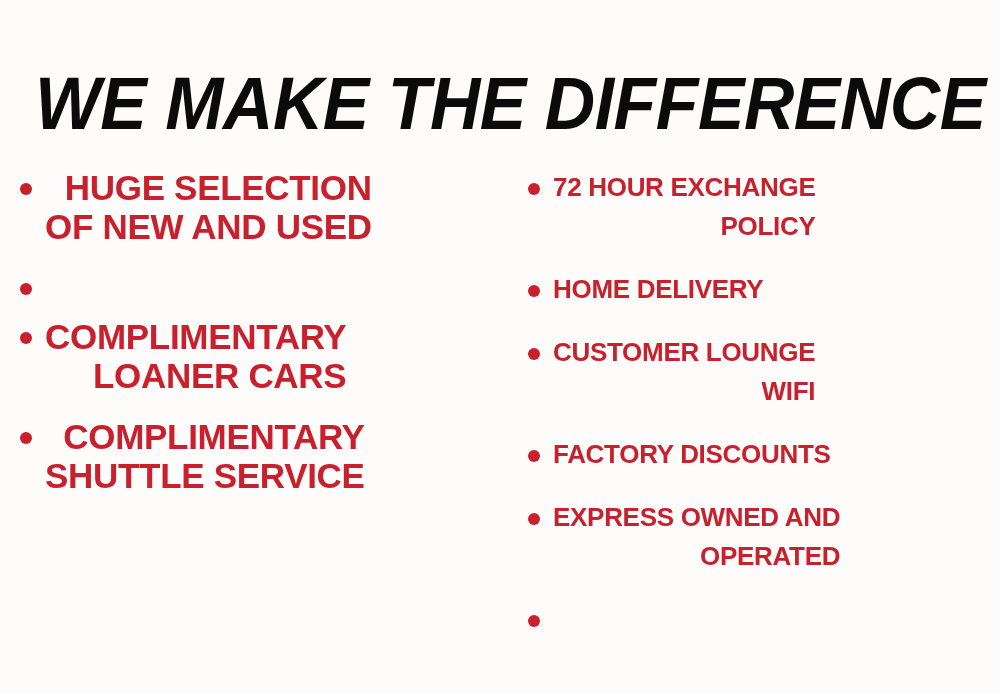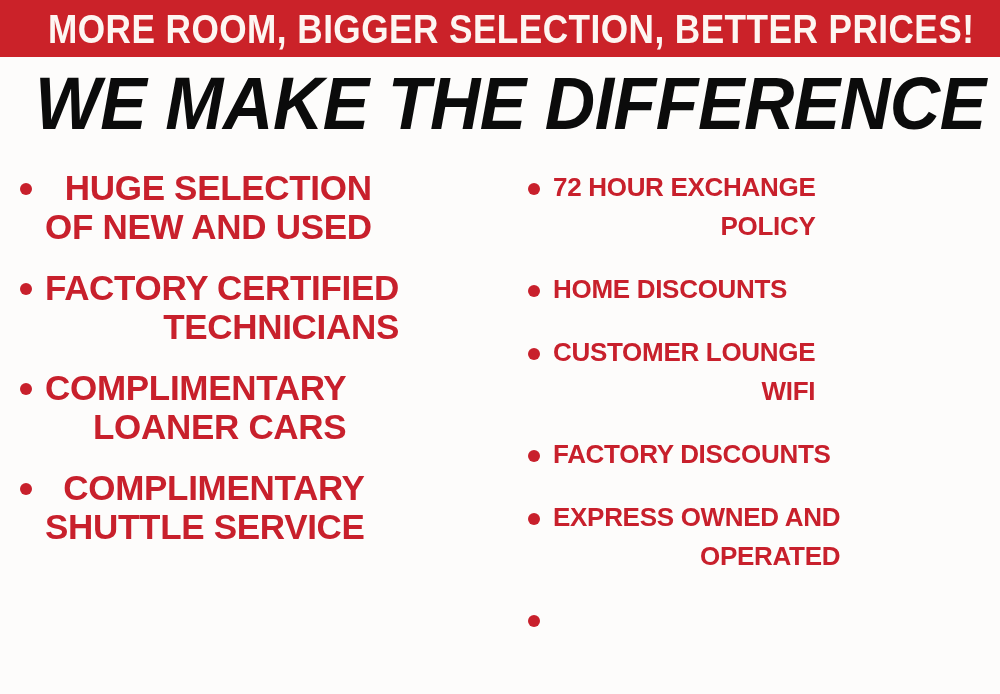--- a/index.html
+++ b/index.html
@@ -117,41 +117,36 @@
   .col-right .bullet-text {
     font-size: 26px;
     line-height: 39px;
   }
 </style>
 </head>
 <body>
 
 <div class="poster">
 
-  <div class="banner">
-    <div class="banner-text">MORE ROOM, BIGGER SELECTION, BETTER PRICES!</div>
-  </div>
 
   <div class="headline">WE MAKE THE DIFFERENCE</div>
 
   <div class="columns">
 
     <div class="col col-left">
 
       <div class="bullet-row">
         <span class="dot"></span>
         <span class="bullet-text">HUGE SELECTION
 OF NEW AND USED</span>
       </div>
 
 
       <div class="bullet-row">
         <span class="dot"></span>
-        <span class="bullet-text">FACTORY CERTIFIED
-TECHNICIANS</span>
       </div>
 
       <div class="bullet-row">
         <span class="dot"></span>
         <span class="bullet-text">COMPLIMENTARY
 LOANER CARS</span>
       </div>
 
       <div class="bullet-row">
         <span class="dot"></span>
@@ -164,21 +159,21 @@
     <div class="col col-right">
 
       <div class="bullet-row">
         <span class="dot"></span>
         <span class="bullet-text">72 HOUR EXCHANGE
 POLICY</span>
       </div>
 
       <div class="bullet-row">
         <span class="dot"></span>
-        <span class="bullet-text">HOME DISCOUNTS</span>
+        <span class="bullet-text">HOME DELIVERY</span>
       </div>
 
       <div class="bullet-row">
         <span class="dot"></span>
         <span class="bullet-text">CUSTOMER LOUNGE
 WIFI</span>
       </div>
 
       <div class="bullet-row">
         <span class="dot"></span>

